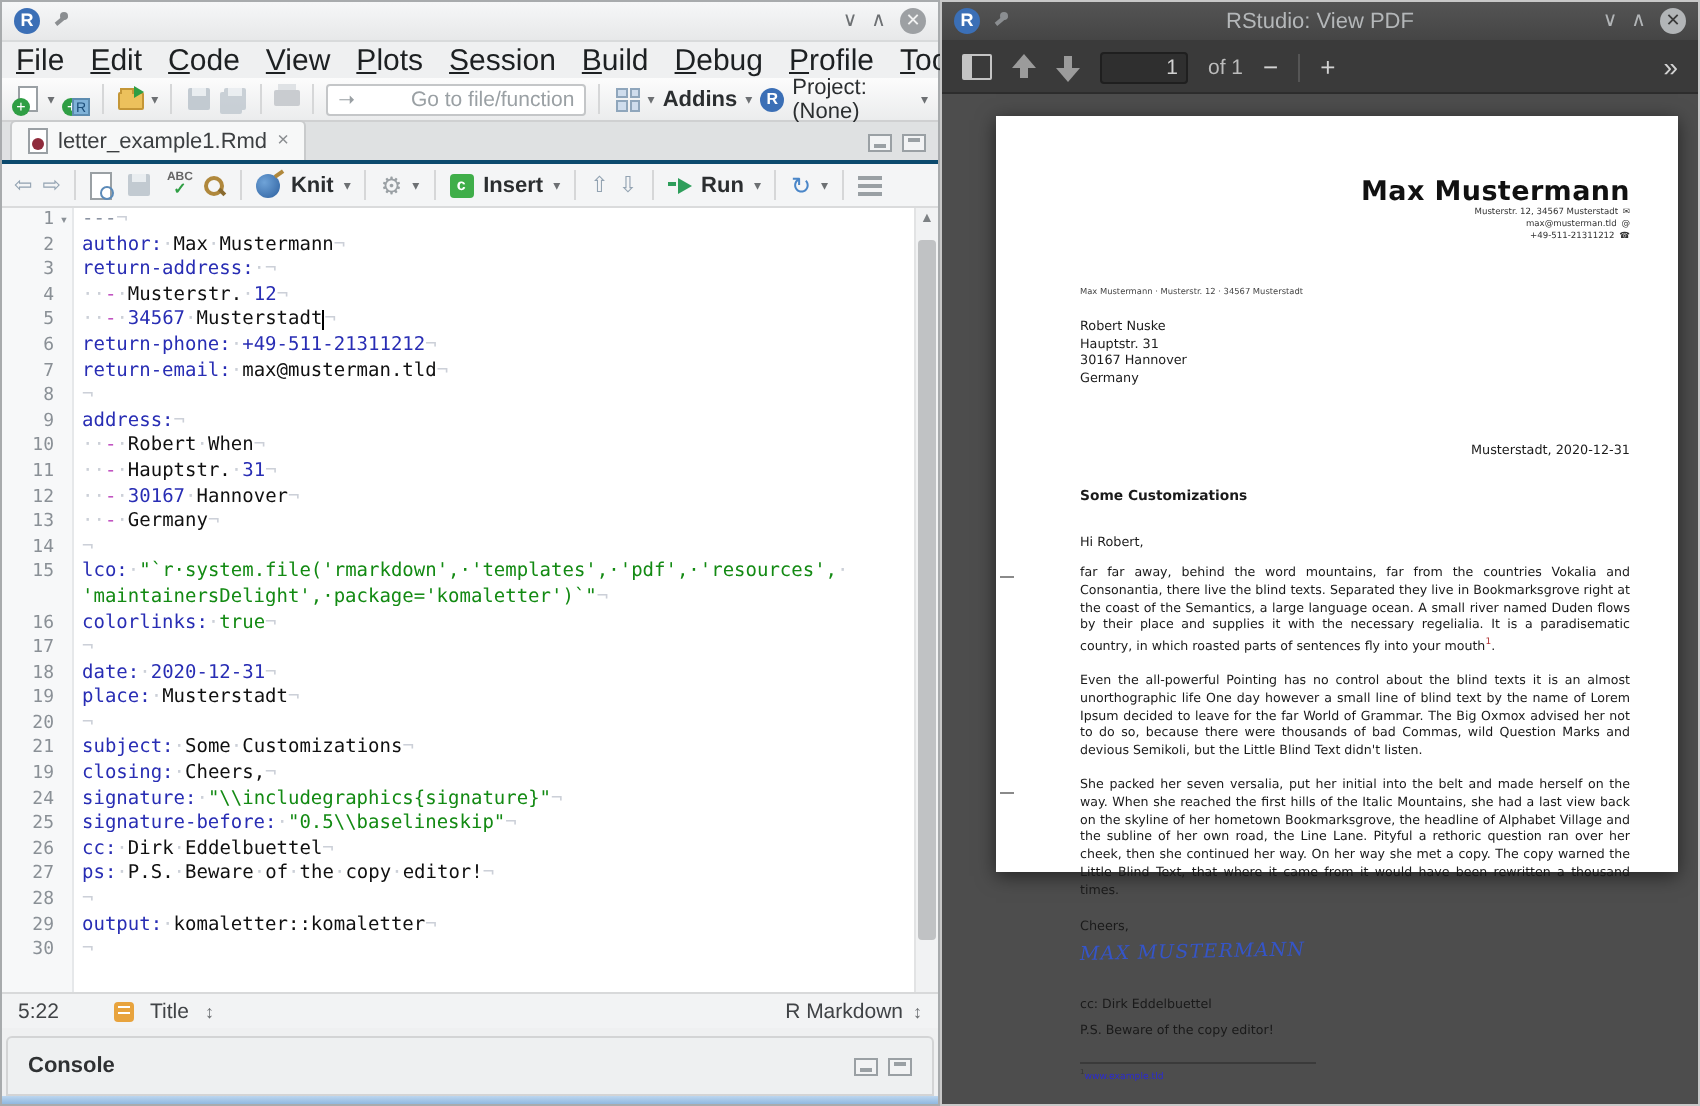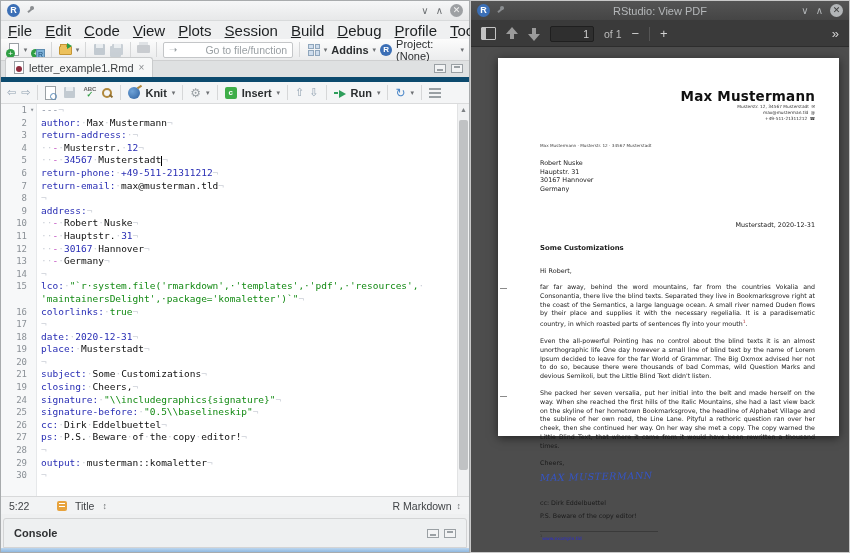--- a/index.html
+++ b/index.html
@@ -41,21 +41,21 @@
   .printer::before { content:""; position:absolute; left:2px; top:-3px; width:9px; height:3px; background:#dfe2e5; }
   .goto-box { display:flex; align-items:center; gap:4px; width:148px; height:16px; background:#fff; border:1px solid #c4c6c8; border-radius:2px; padding:0 5px; }
   .goto-arrow { color:#9aa0a4; font-size:10px; }
   .goto-text { font-size:10.5px; color:#9aa0a4; white-space:nowrap;margin-left:24px; }
   .grid-ic { position:absolute; left:2px; top:2px; width:12px; height:12px; display:grid; grid-template-columns:1fr 1fr; grid-template-rows:1fr 1fr; gap:1px; }
   .grid-ic div { background:#cfdded; border:1px solid #8fa6bc; }
   .tool-label { font-size:11px; font-weight:bold; color:#2b2e30; }
   .project-grp { margin-left:auto; display:flex; align-items:center; gap:4px; }
   .proj-label { font-size:11px; color:#2b2e30; }
 
-  .tabbar { position:absolute; left:0; top:60px; right:0; height:21px; background:#dfe1e2; border-bottom:5px solid #0c4a6e; display:flex; align-items:flex-end; padding-left:4px; }
+  .tabbar { position:absolute; left:0; top:60px; right:0; height:21px; background:#dfe1e2; border-bottom:2px solid #0c4a6e; display:flex; align-items:flex-end; padding-left:4px; }
   .tab { display:flex; align-items:center; gap:5px; height:20px; background:#f7f8f8; border:1px solid #c9cbcc; border-bottom:none; border-radius:3px 3px 0 0; padding:0 8px; }
   .rmd-ic { position:relative; width:10px; height:13px; background:#fff; border:1px solid #9aa0a4; }
   .rmd-ic::after { content:""; position:absolute; left:1px; top:4px; width:6px; height:6px; border-radius:50%; background:#8f2b3c; }
   .tab-title { font-size:11px; color:#3c3f41; }
   .tab-close { font-size:10px; color:#8a8d90; }
   .pane-btns { margin-left:auto; display:flex; gap:5px; padding:0 6px 4px 0; }
   .pb { width:12px; height:9px; border:1px solid #9aa0a4; background:#f2f3f4; position:relative; }
   .pb-min::after { content:""; position:absolute; left:2px; bottom:1px; right:2px; height:2px; background:#9aa0a4; }
   .pb-max::after { content:""; position:absolute; left:2px; top:1px; right:2px; height:2px; background:#9aa0a4; }
 
@@ -280,40 +280,40 @@
       <div id="code-lines">
           <div class="code-row"><span class="lnum">1</span><span class="fold">▾</span><span class="code-txt"><span class="sg-m">---</span><span class="sg-w">¬</span></span></div>
           <div class="code-row"><span class="lnum">2</span><span class="fold"></span><span class="code-txt"><span class="sg-k">author:</span><span class="sg-w">·</span><span class="sg-t">Max</span><span class="sg-w">·</span><span class="sg-t">Mustermann</span><span class="sg-w">¬</span></span></div>
           <div class="code-row"><span class="lnum">3</span><span class="fold"></span><span class="code-txt"><span class="sg-k">return-address:</span><span class="sg-w">·¬</span></span></div>
           <div class="code-row"><span class="lnum">4</span><span class="fold"></span><span class="code-txt"><span class="sg-w">··</span><span class="sg-d">-</span><span class="sg-w">·</span><span class="sg-t">Musterstr.</span><span class="sg-w">·</span><span class="sg-n">12</span><span class="sg-w">¬</span></span></div>
           <div class="code-row"><span class="lnum">5</span><span class="fold"></span><span class="code-txt"><span class="sg-w">··</span><span class="sg-d">-</span><span class="sg-w">·</span><span class="sg-n">34567</span><span class="sg-w">·</span><span class="sg-t">Musterstadt</span><span class="sg-cur"></span><span class="sg-w">¬</span></span></div>
           <div class="code-row"><span class="lnum">6</span><span class="fold"></span><span class="code-txt"><span class="sg-k">return-phone:</span><span class="sg-w">·</span><span class="sg-n">+49-511-21311212</span><span class="sg-w">¬</span></span></div>
           <div class="code-row"><span class="lnum">7</span><span class="fold"></span><span class="code-txt"><span class="sg-k">return-email:</span><span class="sg-w">·</span><span class="sg-t">max@musterman.tld</span><span class="sg-w">¬</span></span></div>
           <div class="code-row"><span class="lnum">8</span><span class="fold"></span><span class="code-txt"><span class="sg-w">¬</span></span></div>
           <div class="code-row"><span class="lnum">9</span><span class="fold"></span><span class="code-txt"><span class="sg-k">address:</span><span class="sg-w">¬</span></span></div>
-          <div class="code-row"><span class="lnum">10</span><span class="fold"></span><span class="code-txt"><span class="sg-w">··</span><span class="sg-d">-</span><span class="sg-w">·</span><span class="sg-t">Robert</span><span class="sg-w">·</span><span class="sg-t">Nuske</span><span class="sg-w">¬</span></span></div>
+          <div class="code-row"><span class="lnum">10</span><span class="fold"></span><span class="code-txt"><span class="sg-w">··</span><span class="sg-d">-</span><span class="sg-w">·</span><span class="sg-t">Robert</span><span class="sg-w">·</span><span class="sg-t">When</span><span class="sg-w">¬</span></span></div>
           <div class="code-row"><span class="lnum">11</span><span class="fold"></span><span class="code-txt"><span class="sg-w">··</span><span class="sg-d">-</span><span class="sg-w">·</span><span class="sg-t">Hauptstr.</span><span class="sg-w">·</span><span class="sg-n">31</span><span class="sg-w">¬</span></span></div>
           <div class="code-row"><span class="lnum">12</span><span class="fold"></span><span class="code-txt"><span class="sg-w">··</span><span class="sg-d">-</span><span class="sg-w">·</span><span class="sg-n">30167</span><span class="sg-w">·</span><span class="sg-t">Hannover</span><span class="sg-w">¬</span></span></div>
           <div class="code-row"><span class="lnum">13</span><span class="fold"></span><span class="code-txt"><span class="sg-w">··</span><span class="sg-d">-</span><span class="sg-w">·</span><span class="sg-t">Germany</span><span class="sg-w">¬</span></span></div>
           <div class="code-row"><span class="lnum">14</span><span class="fold"></span><span class="code-txt"><span class="sg-w">¬</span></span></div>
           <div class="code-row"><span class="lnum">15</span><span class="fold"></span><span class="code-txt"><span class="sg-k">lco:</span><span class="sg-w">·</span><span class="sg-s">"`r·system.file('rmarkdown',·'templates',·'pdf',·'resources',</span><span class="sg-w">·</span></span></div>
           <div class="code-row"><span class="lnum"></span><span class="fold"></span><span class="code-txt"><span class="sg-s">'maintainersDelight',·package='komaletter')`"</span><span class="sg-w">¬</span></span></div>
           <div class="code-row"><span class="lnum">16</span><span class="fold"></span><span class="code-txt"><span class="sg-k">colorlinks:</span><span class="sg-w">·</span><span class="sg-s">true</span><span class="sg-w">¬</span></span></div>
           <div class="code-row"><span class="lnum">17</span><span class="fold"></span><span class="code-txt"><span class="sg-w">¬</span></span></div>
           <div class="code-row"><span class="lnum">18</span><span class="fold"></span><span class="code-txt"><span class="sg-k">date:</span><span class="sg-w">·</span><span class="sg-n">2020-12-31</span><span class="sg-w">¬</span></span></div>
           <div class="code-row"><span class="lnum">19</span><span class="fold"></span><span class="code-txt"><span class="sg-k">place:</span><span class="sg-w">·</span><span class="sg-t">Musterstadt</span><span class="sg-w">¬</span></span></div>
           <div class="code-row"><span class="lnum">20</span><span class="fold"></span><span class="code-txt"><span class="sg-w">¬</span></span></div>
           <div class="code-row"><span class="lnum">21</span><span class="fold"></span><span class="code-txt"><span class="sg-k">subject:</span><span class="sg-w">·</span><span class="sg-t">Some</span><span class="sg-w">·</span><span class="sg-t">Customizations</span><span class="sg-w">¬</span></span></div>
           <div class="code-row"><span class="lnum">19</span><span class="fold"></span><span class="code-txt"><span class="sg-k">closing:</span><span class="sg-w">·</span><span class="sg-t">Cheers,</span><span class="sg-w">¬</span></span></div>
           <div class="code-row"><span class="lnum">24</span><span class="fold"></span><span class="code-txt"><span class="sg-k">signature:</span><span class="sg-w">·</span><span class="sg-s">"\\includegraphics{signature}"</span><span class="sg-w">¬</span></span></div>
           <div class="code-row"><span class="lnum">25</span><span class="fold"></span><span class="code-txt"><span class="sg-k">signature-before:</span><span class="sg-w">·</span><span class="sg-s">"0.5\\baselineskip"</span><span class="sg-w">¬</span></span></div>
           <div class="code-row"><span class="lnum">26</span><span class="fold"></span><span class="code-txt"><span class="sg-k">cc:</span><span class="sg-w">·</span><span class="sg-t">Dirk</span><span class="sg-w">·</span><span class="sg-t">Eddelbuettel</span><span class="sg-w">¬</span></span></div>
           <div class="code-row"><span class="lnum">27</span><span class="fold"></span><span class="code-txt"><span class="sg-k">ps:</span><span class="sg-w">·</span><span class="sg-t">P.S.</span><span class="sg-w">·</span><span class="sg-t">Beware</span><span class="sg-w">·</span><span class="sg-t">of</span><span class="sg-w">·</span><span class="sg-t">the</span><span class="sg-w">·</span><span class="sg-t">copy</span><span class="sg-w">·</span><span class="sg-t">editor!</span><span class="sg-w">¬</span></span></div>
           <div class="code-row"><span class="lnum">28</span><span class="fold"></span><span class="code-txt"><span class="sg-w">¬</span></span></div>
-          <div class="code-row"><span class="lnum">29</span><span class="fold"></span><span class="code-txt"><span class="sg-k">output:</span><span class="sg-w">·</span><span class="sg-t">musterman::komaletter</span><span class="sg-w">¬</span></span></div>
+          <div class="code-row"><span class="lnum">29</span><span class="fold"></span><span class="code-txt"><span class="sg-k">output:</span><span class="sg-w">·</span><span class="sg-t">komaletter::komaletter</span><span class="sg-w">¬</span></span></div>
           <div class="code-row"><span class="lnum">30</span><span class="fold"></span><span class="code-txt"><span class="sg-w">¬</span></span></div>
         </div>
       <div class="vscroll">
         <div class="vs-up">▲</div>
         <div class="vs-thumb"></div>
       </div>
     </div>
 
     <div class="statusbar">
       <span class="cursor-pos">5:22</span>

